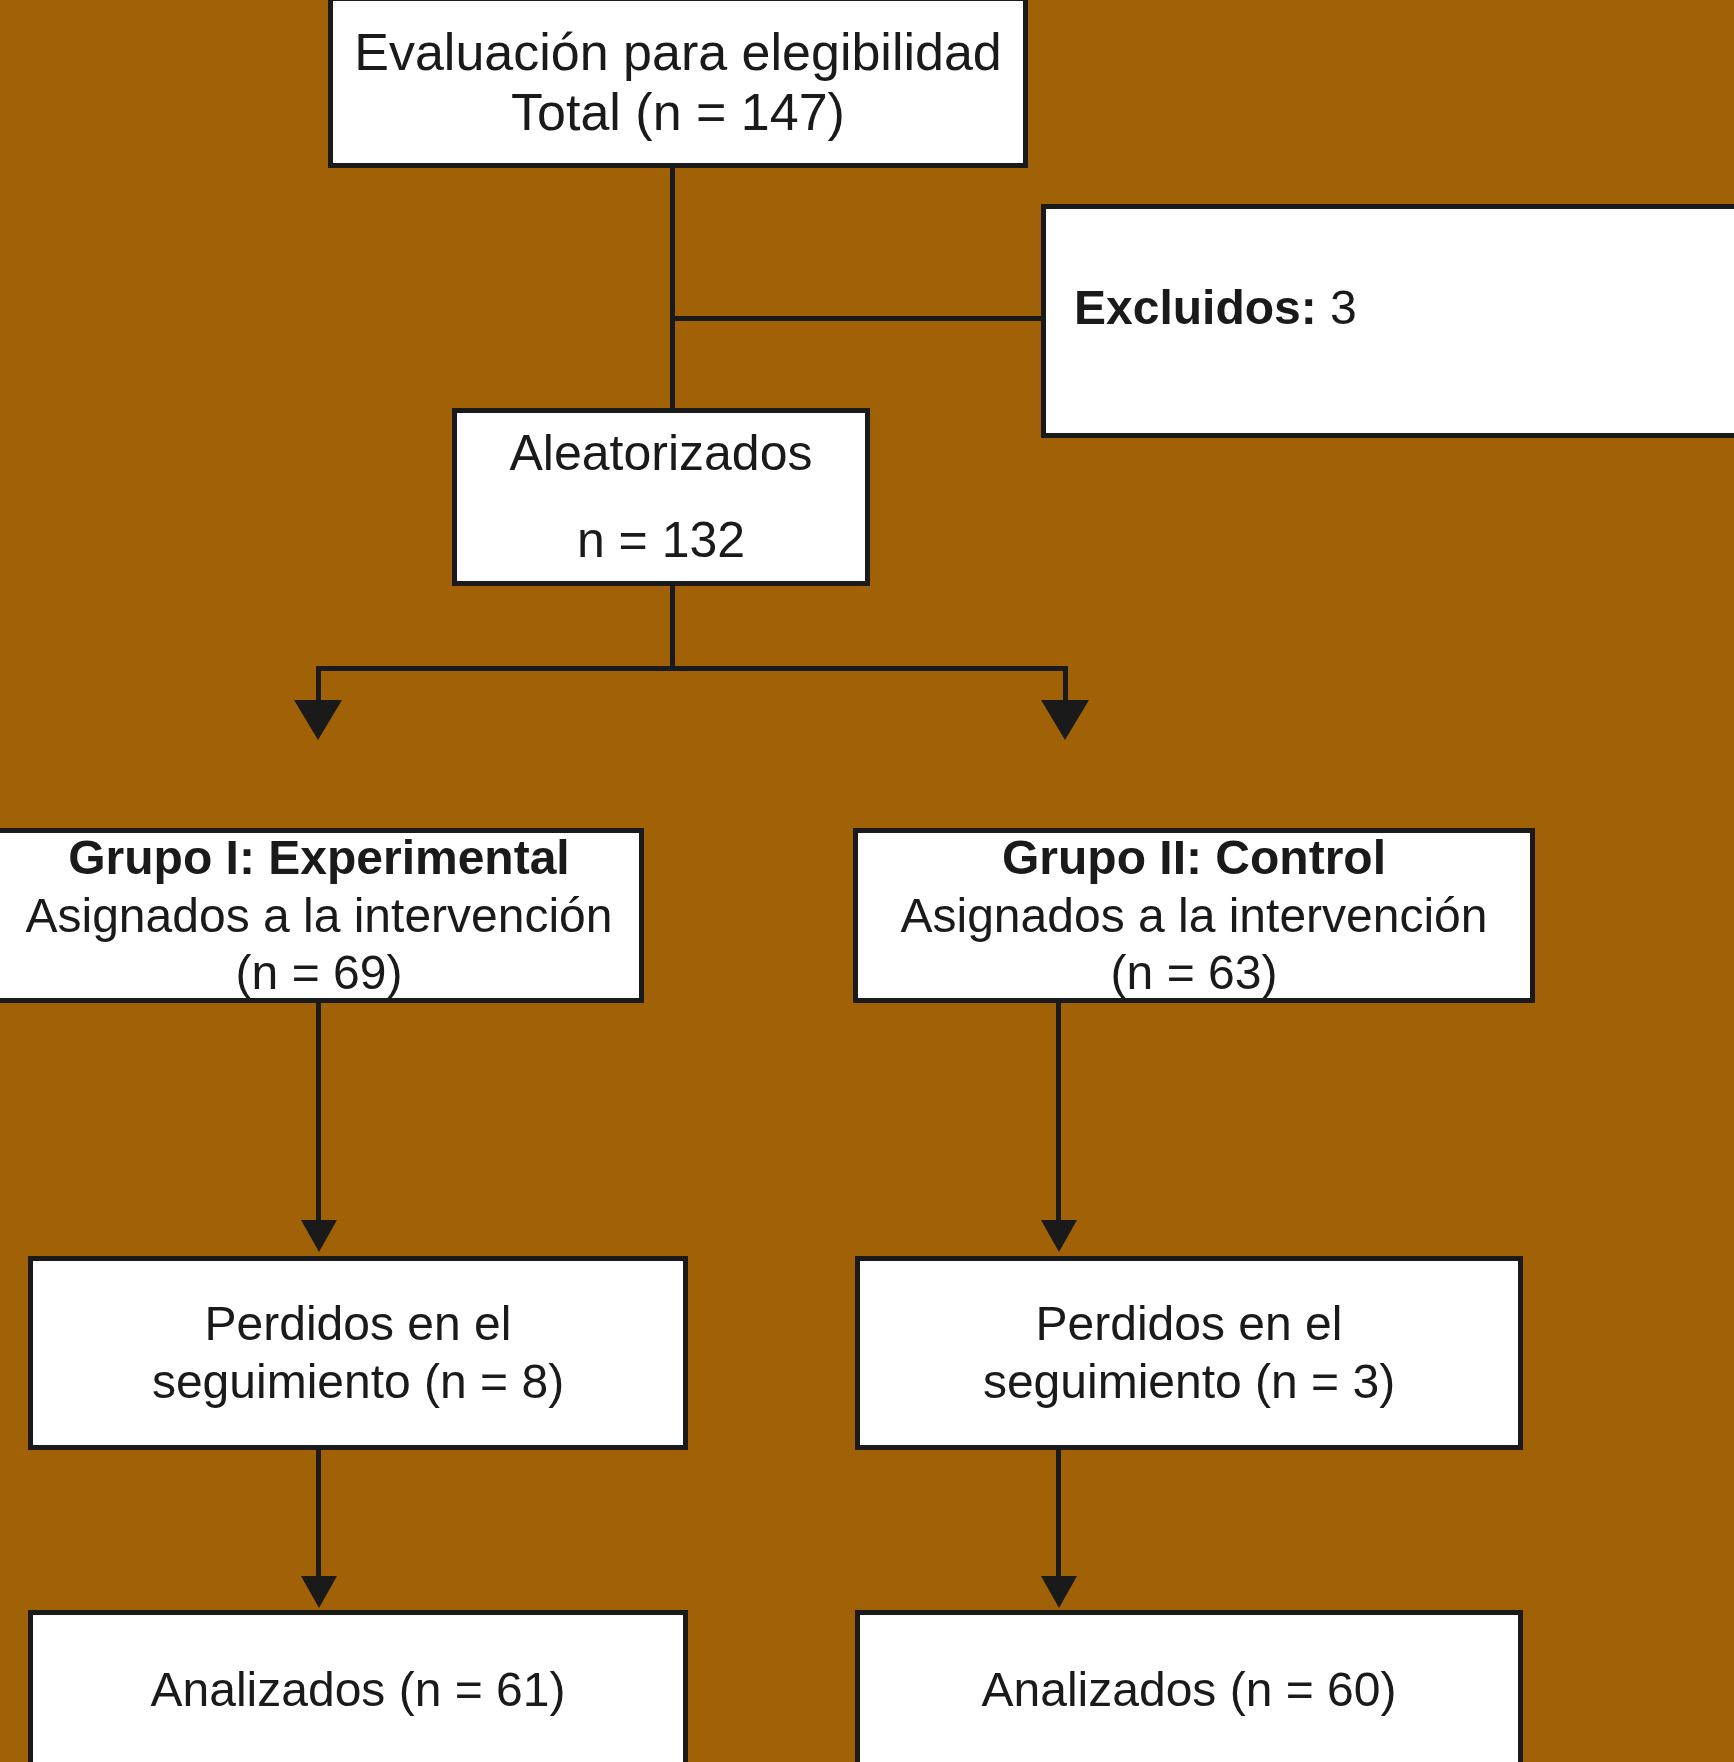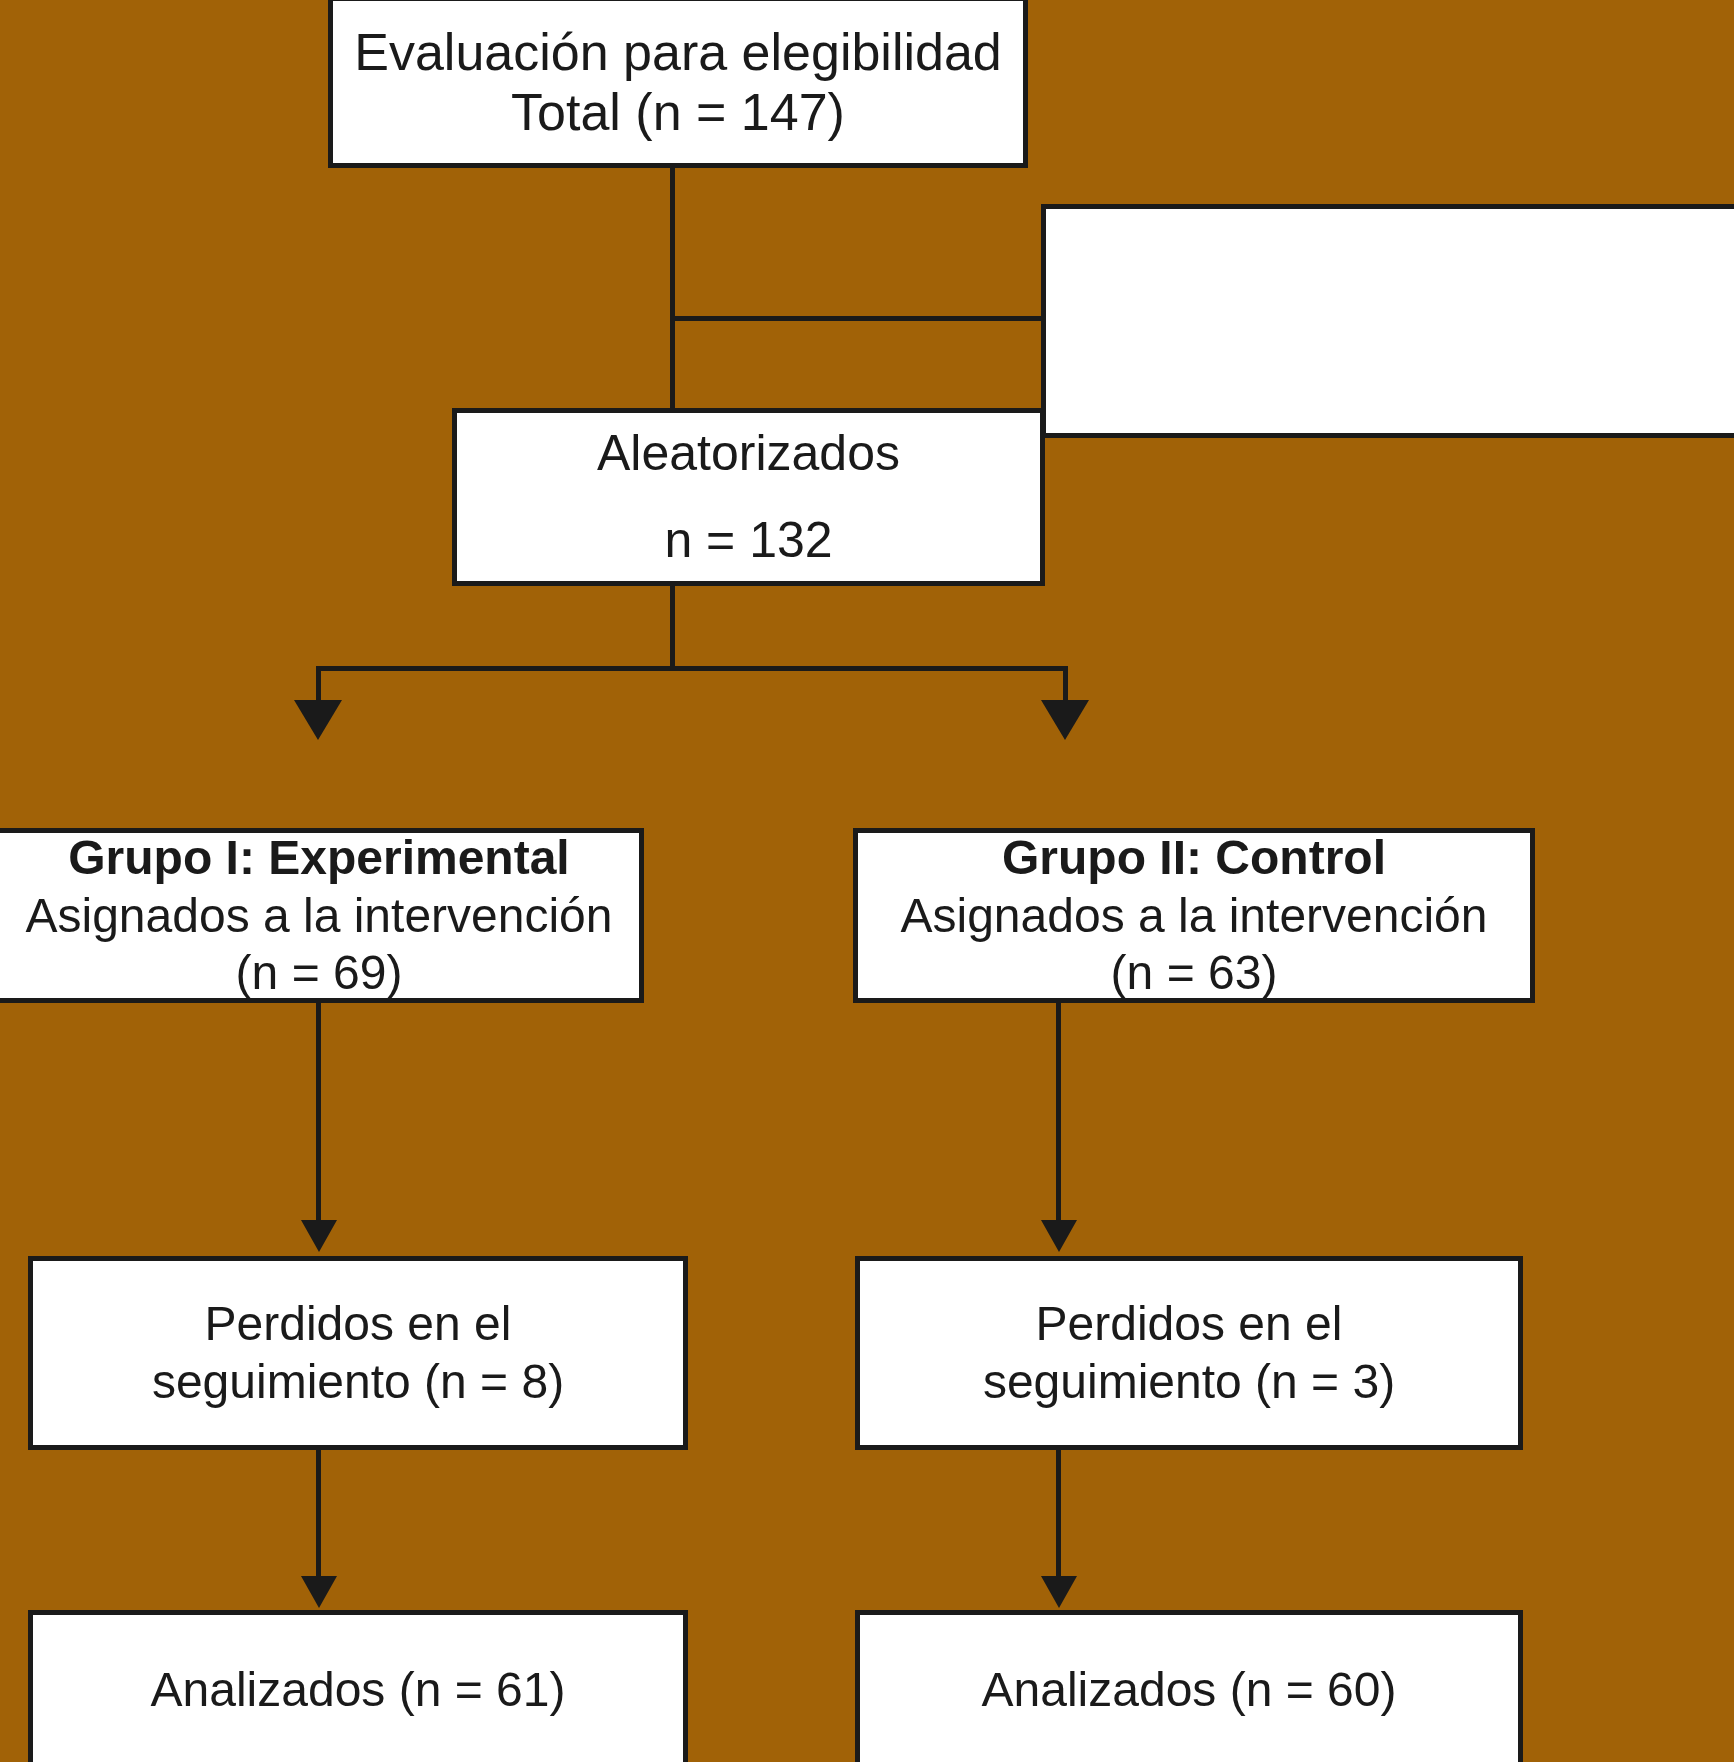--- a/index.html
+++ b/index.html
@@ -75,24 +75,25 @@
   <div class="node fs-52" style="left:328px; top:-4px; width:700px; height:172px;">
     <span class="line t-reg">Evaluación para elegibilidad</span>
     <span class="line t-reg">Total (n = 147)</span>
   </div>
 
   <div class="conn vline" style="left:670px; top:168px; height:243px;"></div>
 
   <div class="conn hline" style="left:670px; top:316px; width:375px;"></div>
 
   <div class="node fs-48" style="left:1041px; top:204px; width:700px; height:234px; align-items:flex-start; padding-left:28px; justify-content:center;">
+    <span class="line"><b class="t-bold">Excluidos:</b><span>&nbsp;</span><span class="t-reg">3</span></span>
     <span class="gap"></span>
   </div>
 
-  <div class="node fs-50" style="left:452px; top:408px; width:593px; height:178px;">
+  <div class="node fs-50" style="left:452px; top:408px; width:418px; height:178px;">
     <span class="line t-reg">Aleatorizados</span>
     <span class="gap"></span>
     <span class="line t-reg">n = 132</span>
   </div>
 
   <div class="conn vline" style="left:670px; top:583px; height:85px;"></div>
 
   <div class="conn hline" style="left:316px; top:666px; width:752px;"></div>
 
   <div class="conn vline" style="left:316px; top:666px; height:52px;"></div>

